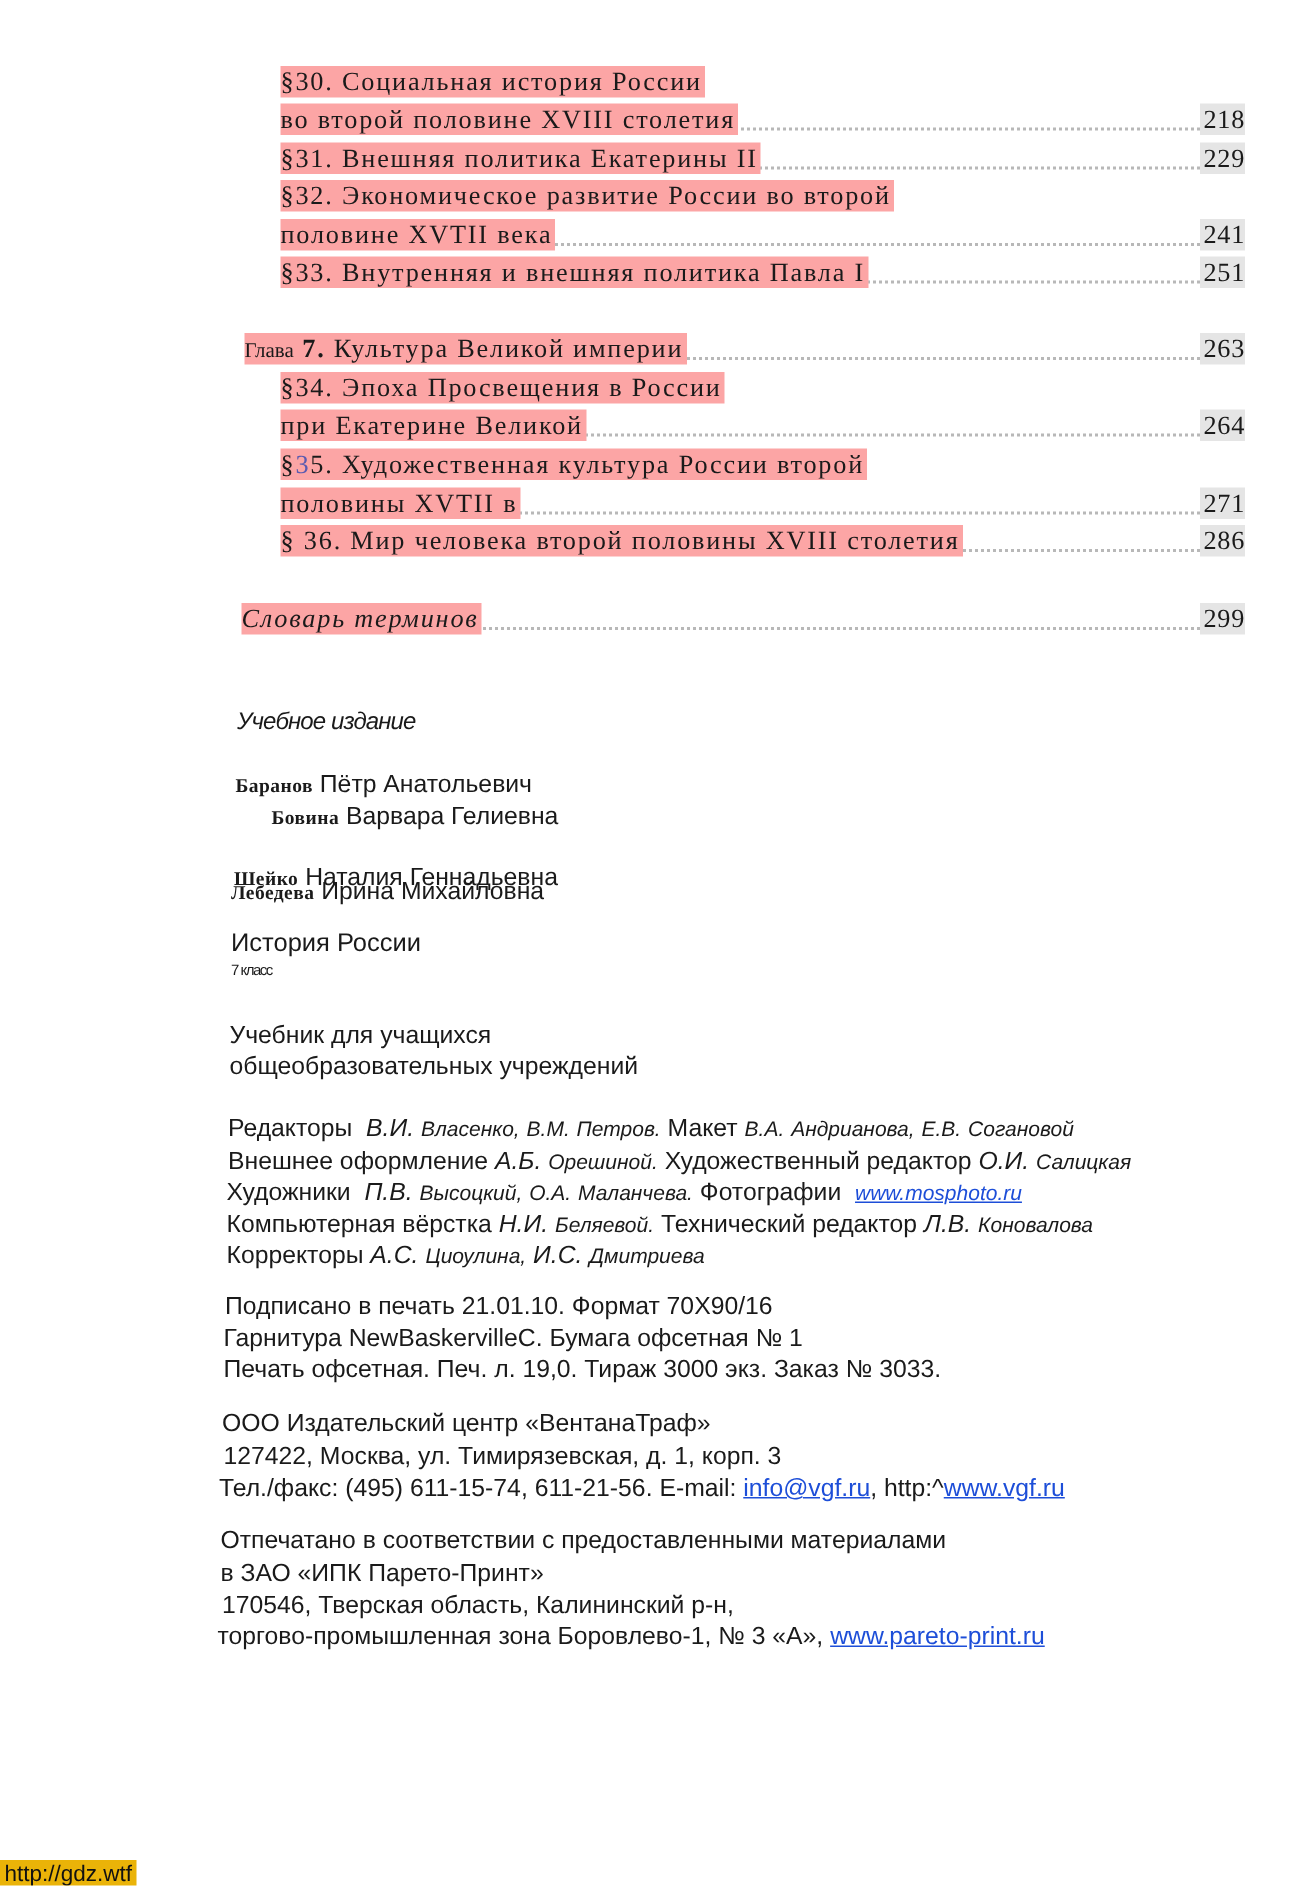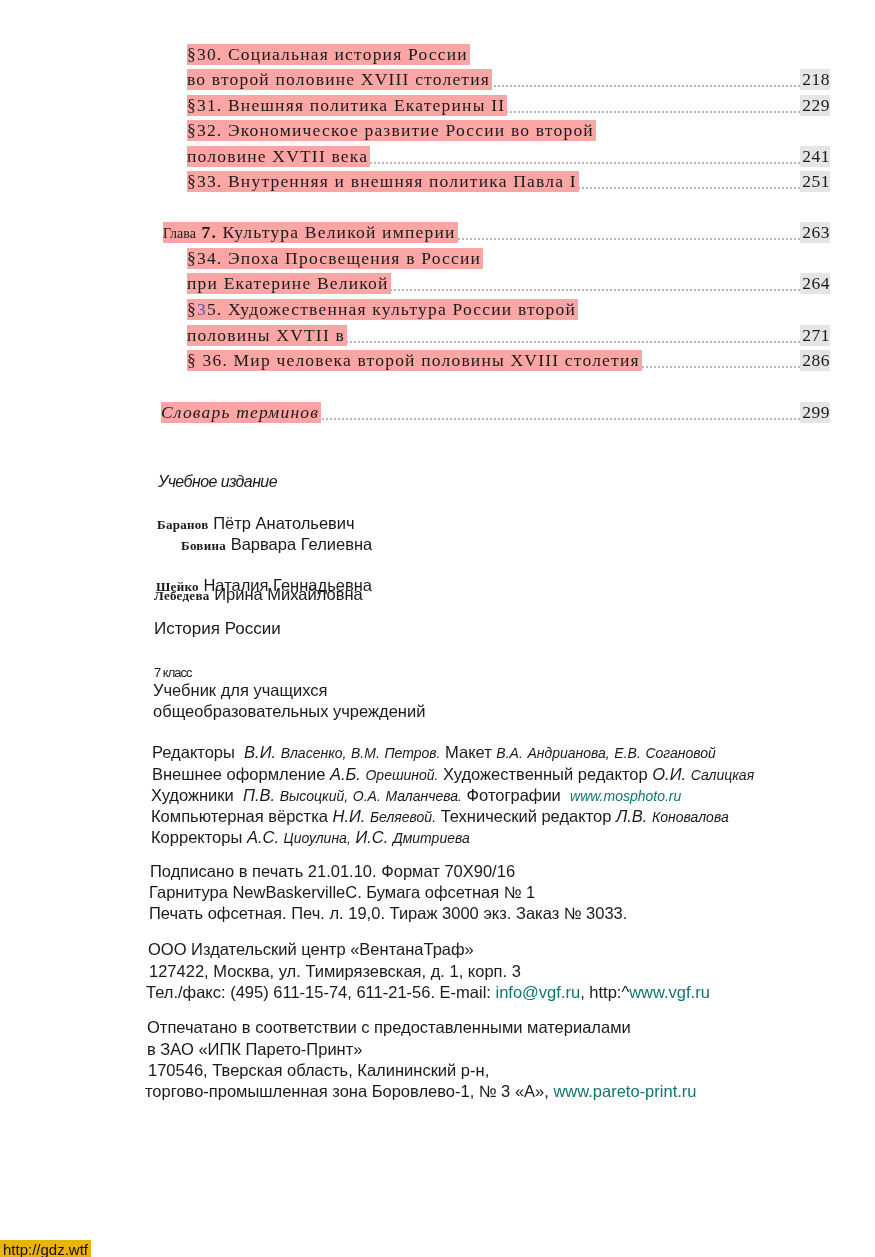--- a/index.html
+++ b/index.html
@@ -12,21 +12,21 @@
   .toc-row .leader { position: absolute; top: 0; bottom: 6px; border-bottom: 2px dotted #b8b8b8; }
   .toc-row .page { position: absolute; right: 0; top: 0; background: #e5e5e5; padding-left: 2px; letter-spacing: 0.5px; }
   .toc-row .glava-prefix { font-size: 14px; letter-spacing: 0; }
   .toc-row .bold { font-weight: bold; }
   .blue-digit { color: #5a5ab0; }
 
   .imprint { position: absolute; white-space: nowrap; font-size: 16.5px; }
   .italic { font-style: italic; }
   .small-it { font-style: italic; font-size: 14px; }
   .author-sur { font-family: "Liberation Serif", serif; font-weight: bold; font-size: 13px; letter-spacing: 0.3px; }
-  a.link { color: #0f766e; }
+  a.link { color: #1d4ed8; text-decoration: underline; }
 
   .watermark { position: absolute; left: 0; top: 1240px; background: #eab308; font-family: "Liberation Sans", sans-serif; font-size: 15px; padding: 1px 3px; color: #111; }
 </style>
 </head>
 <body>
 
 <div class="serif">
 
   <div class="toc-row" style="top:44px;">
     <span class="title" style="left:187px;">§30. Социальная история России</span>
@@ -117,21 +117,21 @@
       <span class="author-sur">Лебедева</span>
       <span>Ирина Михайловна</span>
     </div>
     <div class="imprint" style="left:156px; top:576px;">
       <span class="author-sur">Шейко</span>
       <span>Наталия Геннадьевна</span>
     </div>
   </div>
 
   <div class="imprint" style="left:154px; top:619px; font-size:17px;">История России</div>
-  <div class="imprint" style="left:154px; top:665px; font-size:13px; letter-spacing:-1px;">7 класс</div>
+  <div class="imprint" style="left:154px; top:642px; font-size:10px; letter-spacing:-1px;">7 класс</div>
   <div class="imprint" style="left:153px; top:681px;">Учебник для учащихся</div>
   <div class="imprint" style="left:153px; top:702px;">общеобразовательных учреждений</div>
 
   <div>
     <div class="imprint" style="left:152px; top:743px;">
       <span>Редакторы</span>&nbsp;
       <span class="italic">В.И.</span>
       <span class="small-it">Власенко,</span>
       <span class="small-it">В.М.</span>
       <span class="small-it">Петров.</span>

